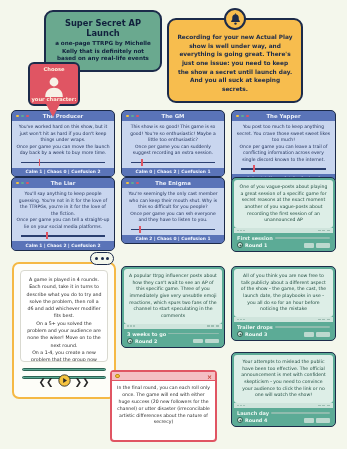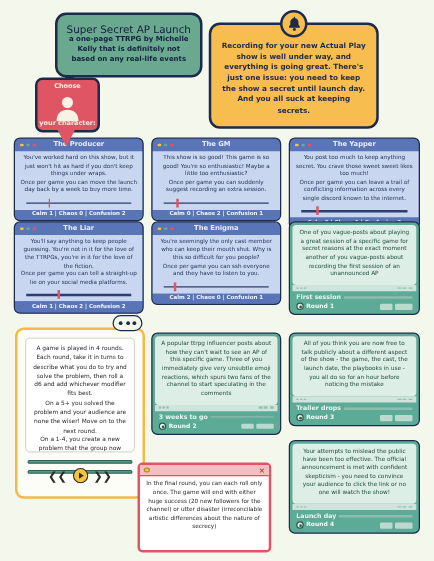--- a/index.html
+++ b/index.html
@@ -11,21 +11,21 @@
     overflow: hidden;
   }
   .stage { position: absolute; inset: 0; }
 
   
   #title-bubble {
     position: absolute; left: 44px; top: 10px; width: 118px;
     background: #6aa98f; border: 2px solid #1c2b4a; border-radius: 9px;
     padding: 6px 6px 7px; text-align: center; z-index: 6;
   }
-  #title-bubble .t1 { font-size: 8.3px; font-weight: normal; color: #11213d; line-height: 1.25; text-align: center; }
+  #title-bubble .t1 { font-size: 8.3px; font-weight: bold; color: #11213d; line-height: 1.25; text-align: center; }
   #title-bubble .t2 { font-size: 5.6px; font-weight: bold; color: #11213d; line-height: 1.4; margin-top: 1px; }
   #title-tail {
     position: absolute; left: 54px; top: 60px; width: 0; height: 0;
     border-left: 7px solid #6aa98f; border-bottom: 11px solid transparent;
     z-index: 5;
   }
   #title-tail::after {
     content: ""; position: absolute; left: -9px; top: -2px; width: 0; height: 0;
     border-left: 9px solid #1c2b4a; border-bottom: 14px solid transparent;
     z-index: -1;

